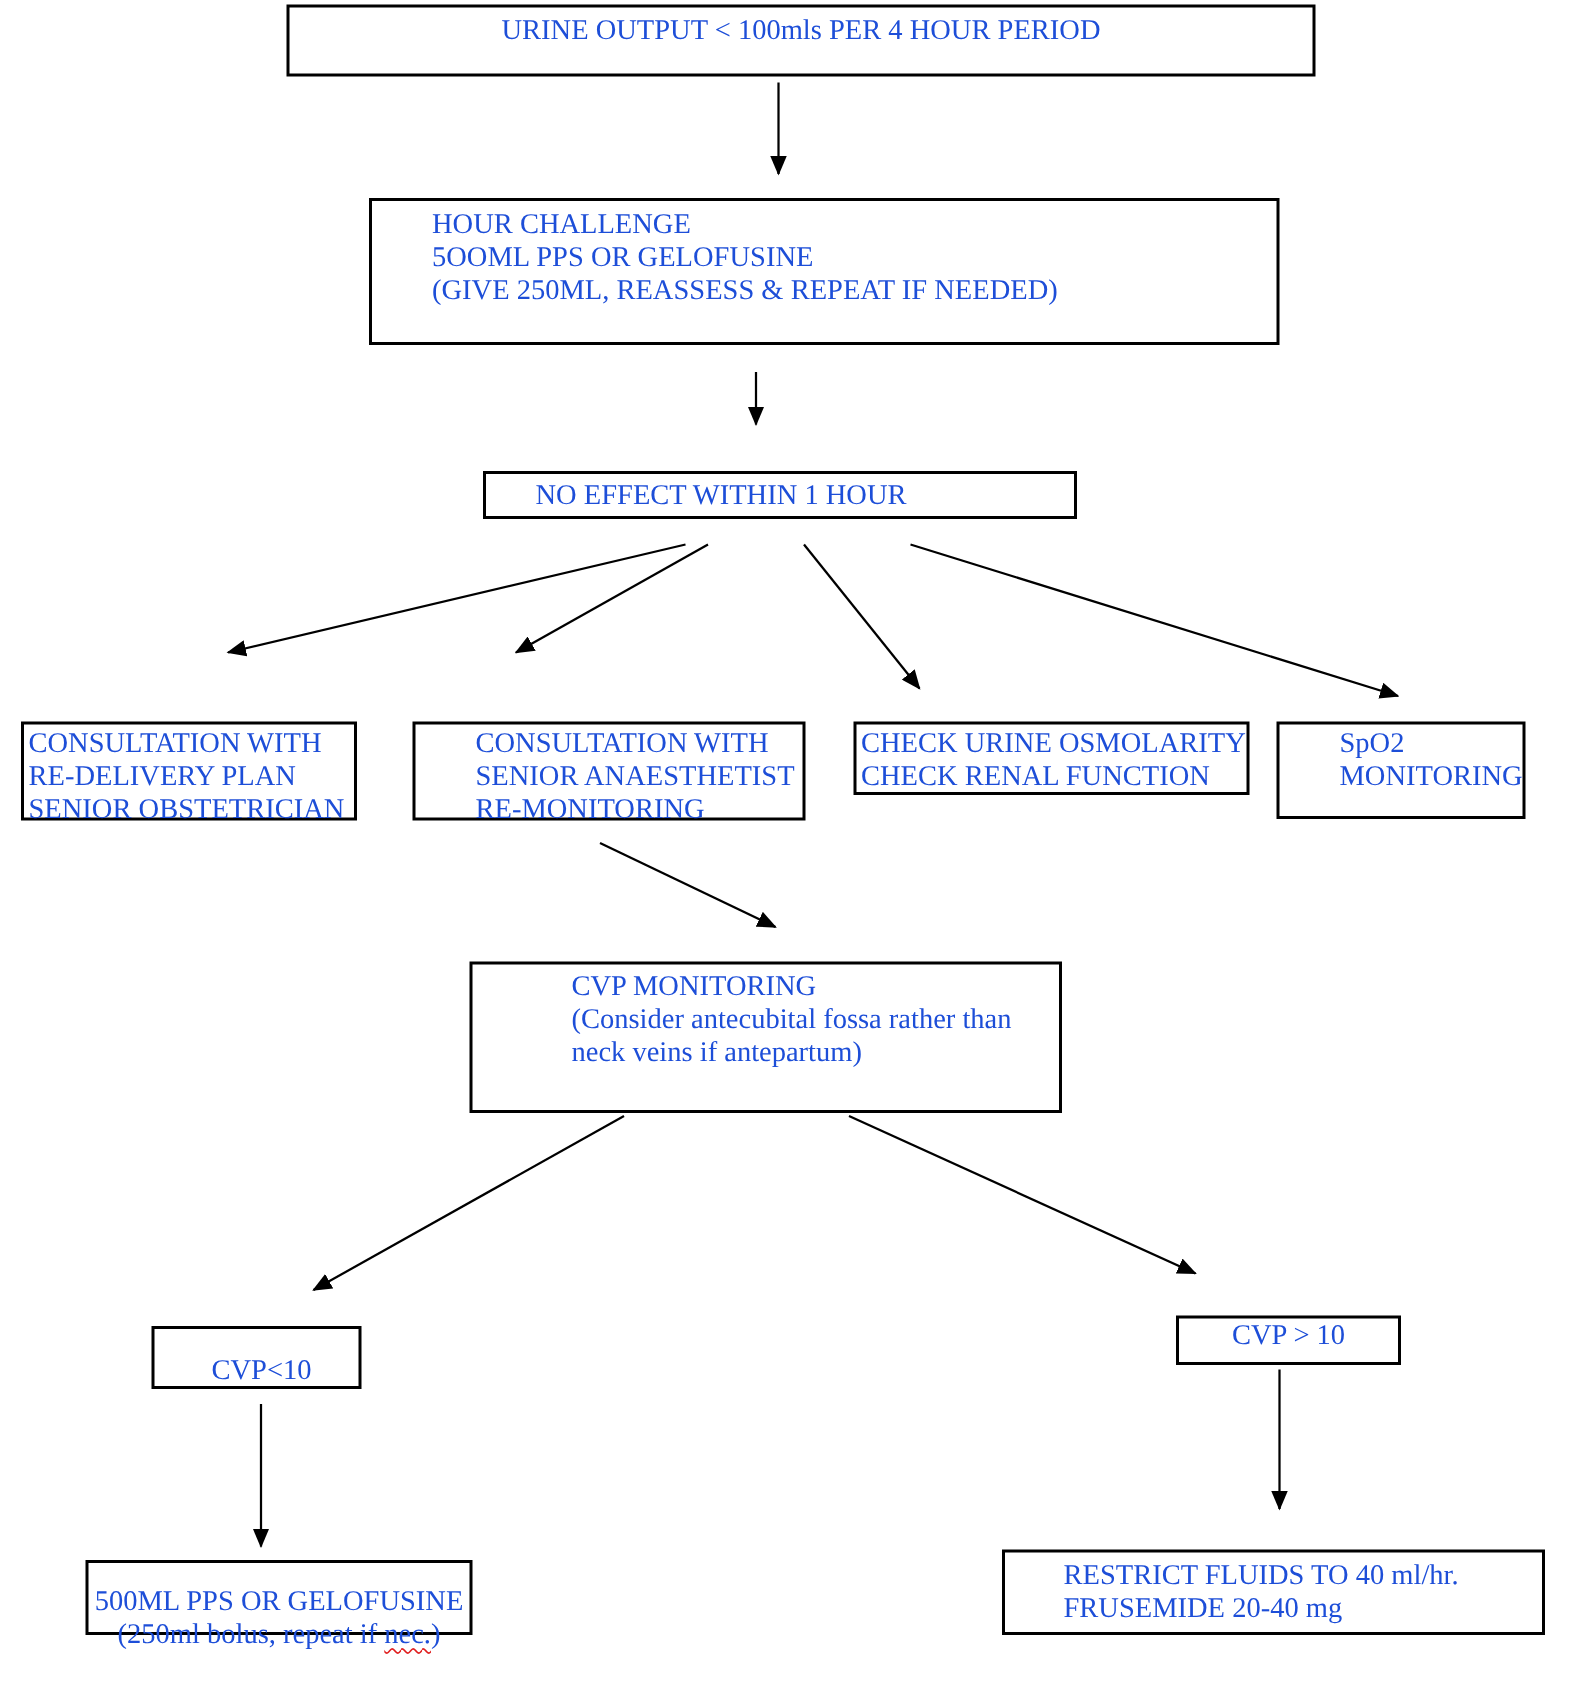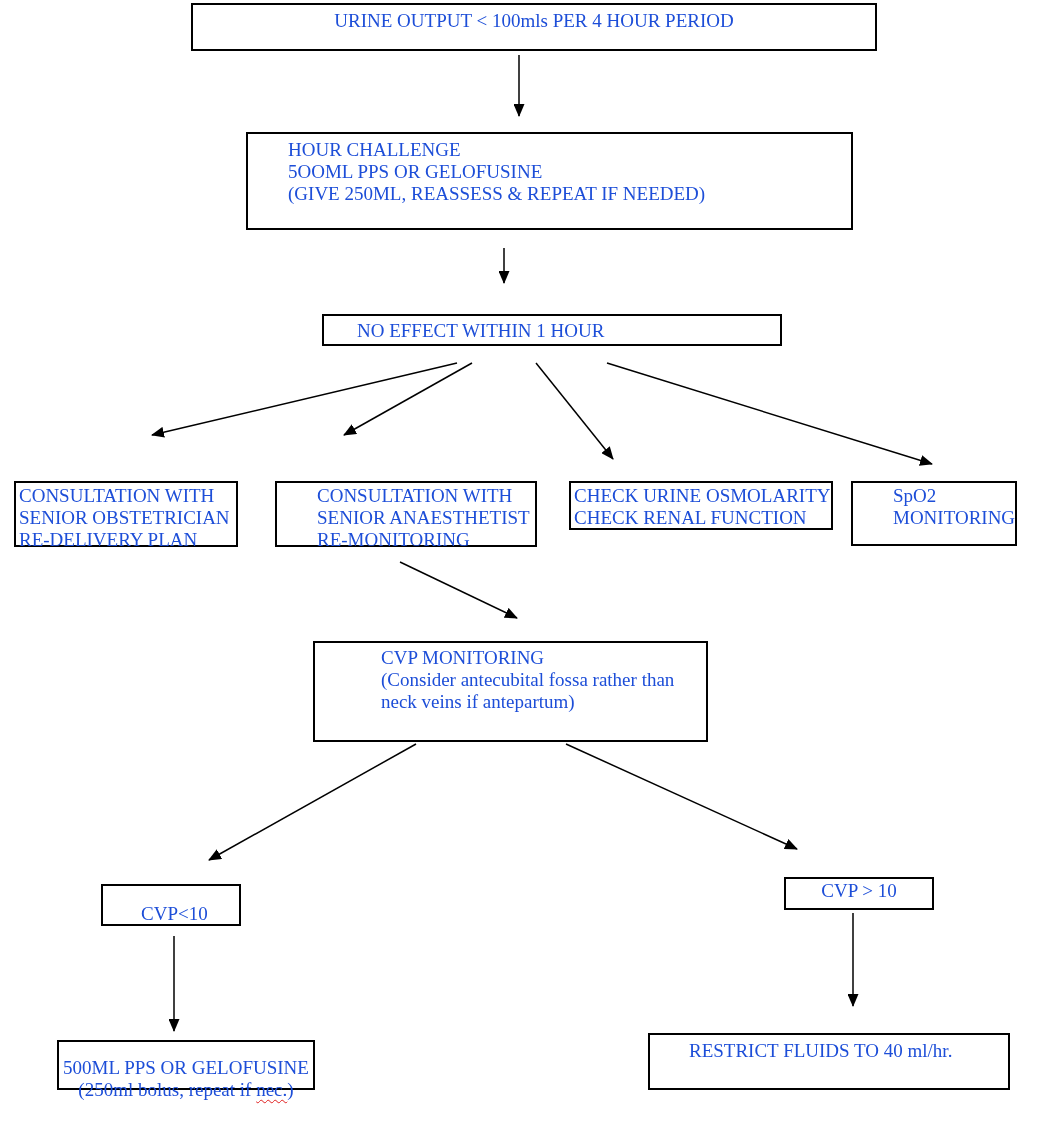--- a/index.html
+++ b/index.html
@@ -63,28 +63,28 @@
   <div class="box center" style="left:191px;top:3px;width:686px;height:48px;padding-top:5px;">
     <div class="line">URINE OUTPUT &lt; 100mls PER 4 HOUR PERIOD</div>
   </div>
 
   <div class="box" style="left:246px;top:132px;width:607px;height:98px;padding:5px 8px 0 40px;">
     <div class="line">HOUR CHALLENGE</div>
     <div class="line">5OOML PPS OR GELOFUSINE</div>
     <div class="line">(GIVE 250ML, REASSESS &amp; REPEAT IF NEEDED)</div>
   </div>
 
-  <div class="box" style="left:322px;top:314px;width:460px;height:32px;padding:4px 0 0 33px;">
+  <div class="box" style="left:322px;top:314px;width:396px;height:32px;padding:4px 0 0 33px;">
     <div class="line">NO EFFECT WITHIN 1 HOUR</div>
   </div>
 
   <div class="box" style="left:14px;top:481px;width:224px;height:66px;padding:2px 0 0 3px;">
     <div class="line">CONSULTATION WITH</div>
+    <div class="line">RE-DELIVERY PLAN</div>
     <div class="line">SENIOR OBSTETRICIAN</div>
-    <div class="line">RE-DELIVERY PLAN</div>
   </div>
 
   <div class="box" style="left:275px;top:481px;width:262px;height:66px;padding:2px 0 0 40px;">
     <div class="line">CONSULTATION WITH</div>
     <div class="line">SENIOR ANAESTHETIST</div>
     <div class="line">RE-MONITORING</div>
   </div>
 
   <div class="box" style="left:569px;top:481px;width:264px;height:49px;padding:2px 0 0 3px;">
     <div class="line">CHECK URINE OSMOLARITY</div>
@@ -108,17 +108,18 @@
 
   <div class="box center" style="left:784px;top:877px;width:150px;height:33px;padding-top:1px;">
     <div class="line">CVP &gt; 10</div>
   </div>
 
   <div class="box center" style="left:57px;top:1040px;width:258px;height:50px;padding-top:15px;">
     <div class="line">500ML PPS OR GELOFUSINE</div>
     <div class="line"><span>(250ml bolus, repeat if </span><span class="squiggle">nec.</span><span>)</span></div>
   </div>
 
-  <div class="box" style="left:648px;top:1033px;width:362px;height:57px;padding:5px 0 0 39px;">
+  <div class="box" style="left:668px;top:1033px;width:362px;height:57px;padding:5px 0 0 39px;">
     <div class="line">RESTRICT FLUIDS TO 40 ml/hr.</div>
+    <div class="line">FRUSEMIDE 20-40 mg</div>
   </div>
 
 </div>
 
 </body></html>

